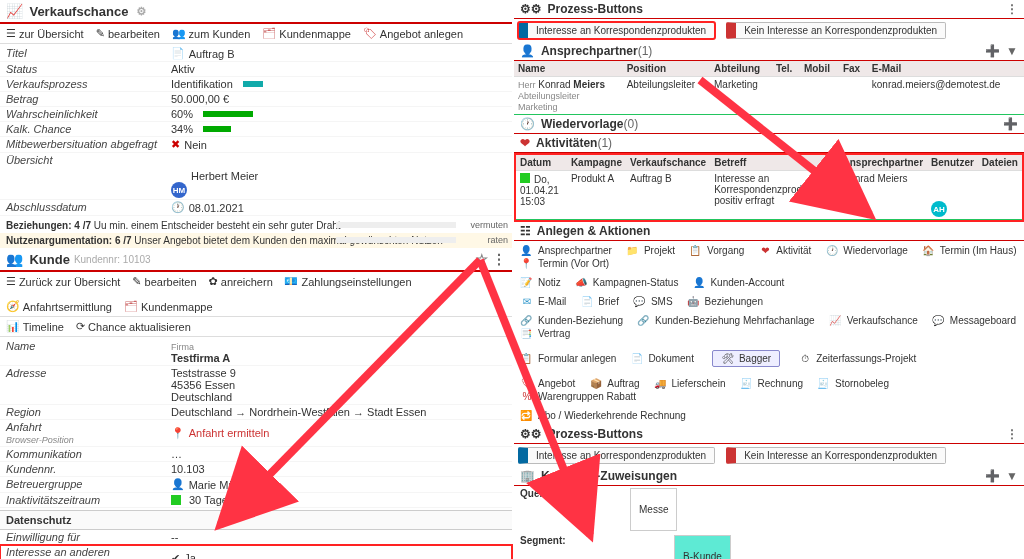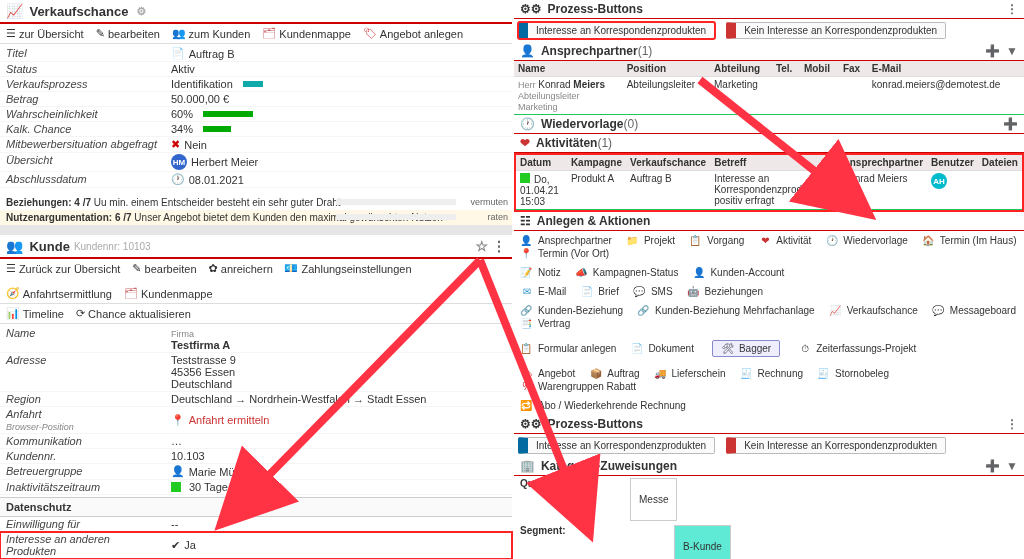--- a/index.html
+++ b/index.html
@@ -19,21 +19,21 @@
   .toolbar .tb-item { display: flex; align-items: center; gap: 3px; color: #333; cursor: pointer; white-space: nowrap; }
   .toolbar .tb-item .ic { font-size: 11px; }
   
   .details { padding: 2px 0; }
   .detail-row { display: flex; padding: 1px 6px; border-bottom: 1px solid #f5f5f5; }
   .detail-row .lbl { width: 165px; padding-right: 12px; color: #444; font-style: italic; }
   .detail-row .val { flex: 1; display: flex; align-items: center; gap: 4px; }
   .bar { display: inline-block; height: 6px; background: #0a0; margin-left: 6px; vertical-align: middle; }
   .bar.teal { background: #1aa; }
   
-  .avatar { display: inline-flex; width: 16px; height: 16px; border-radius: 50%; background: #36c; color: #fff; font-size: 8px; align-items: center; justify-content: center; font-weight: bold; }
+  .avatar { display: inline-flex; width: 16px; height: 16px; border-radius: 50%; background: #36c; color: #fff; font-size: 8px; align-items: center; justify-content: center; font-weight: bold; margin-top: 28px; }
   .avatar.cyan { background: #0bc; }
   .block-green { display: inline-block; width: 10px; height: 10px; background: #2c2; margin-right: 4px; }
   
   .rel-row { padding: 2px 6px; font-size: 10px; position: relative; }
   .rel-bar { position: absolute; right: 56px; width: 120px; height: 6px; background: #eee; top: 4px; }
   .rel-bar .fill { height: 100%; }
   .rel-hint { position: absolute; right: 4px; font-size: 9px; color: #666; top: 2px; }
   
   .gray-gap { height: 14px; background: #e6e6e6; }
   

